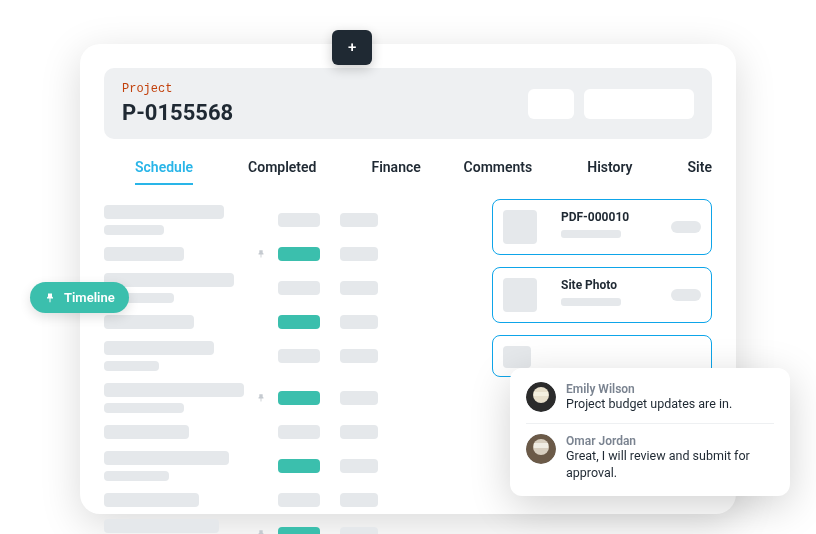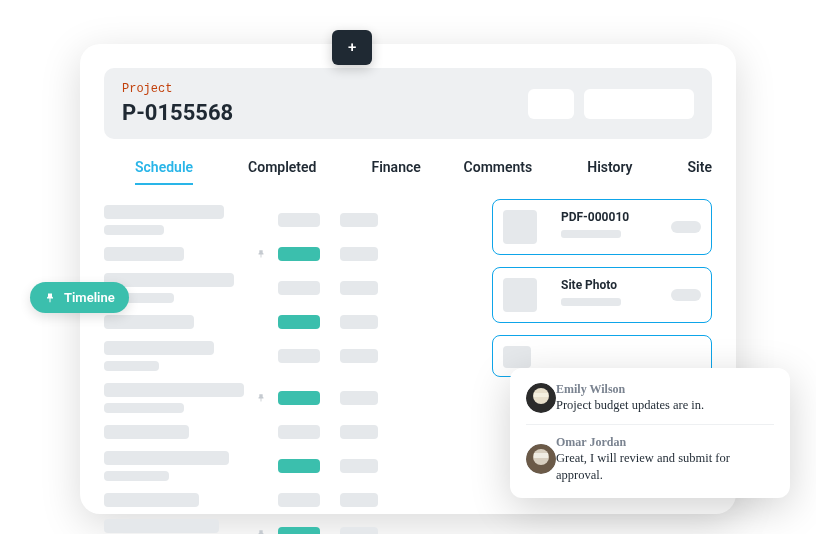--- a/index.html
+++ b/index.html
@@ -177,22 +177,22 @@
       border-radius: 12px;
       box-shadow: 0 10px 40px rgba(0,0,0,0.18);
       padding: 14px 16px;
       z-index: 30;
       display:flex;
       flex-direction:column;
       gap: 10px;
     }
     .comment {
       display: flex;
-      align-items: center;
-      font-family: Liberation Serif, serif;
+      gap: 10px;
+      align-items: flex-start;
     }
     .avatar {
       width: 30px;
       height: 30px;
       border-radius: 50%;
       flex-shrink: 0;
       background: #d0d4d8;
       overflow:hidden;
     }
     .comment-body { flex:1; }

